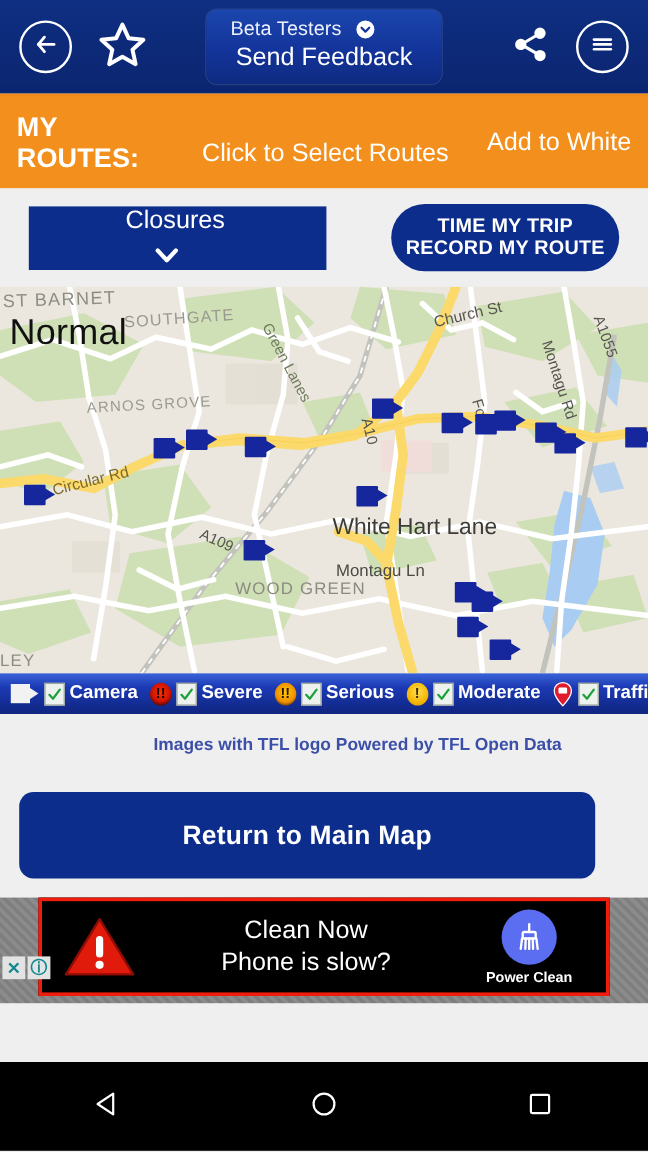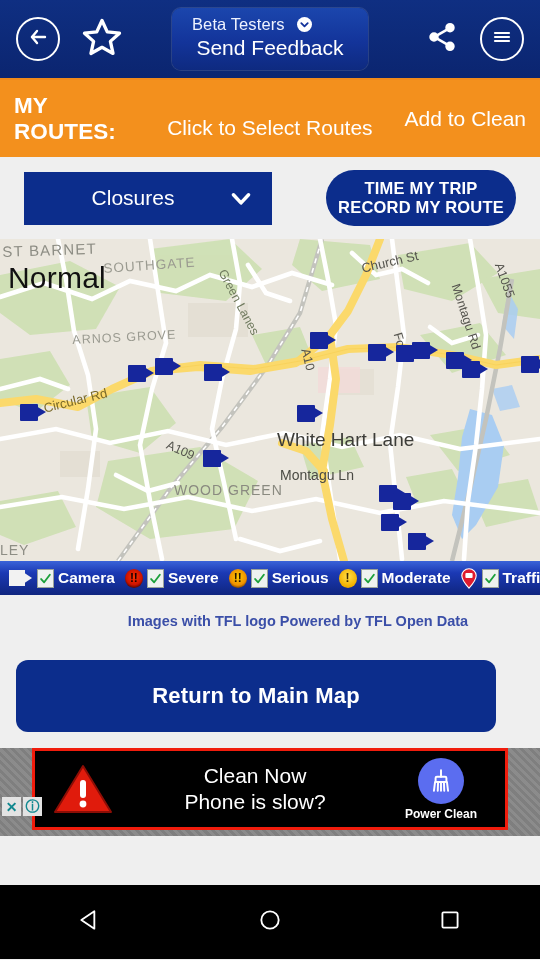--- a/index.html
+++ b/index.html
@@ -77,20 +77,21 @@
   .controls {
     height: 82px; width: 540px; background: #efefef;
     display: flex; align-items: center; padding: 0 24px;
   }
   .dropdown {
     width: 248px; height: 53px;
     background: #0c2d8c;
     display: flex; align-items: center; justify-content: space-between;
     padding: 0 18px 0 0;
     color: #fff;
+    flex-direction: column;
   }
   .dd-label { flex: 1; text-align: center; font-size: 21px; padding-left: 14px; }
   .dd-chev { width: 26px; height: 26px; display: flex; align-items: center; justify-content: center; }
   .timetrip {
     margin-left: auto;
     width: 190px; height: 56px; border-radius: 28px;
     background: #0c2d8c; color: #fff;
     display: flex; flex-direction: column;
     align-items: center; justify-content: center;
     text-align: center; line-height: 1.15;
@@ -280,21 +281,21 @@
             <line x1="5" y1="16" x2="19" y2="16"></line>
           </svg>
         </span>
       </div>
     </div>
   </div>
 
   <div class="routesbar">
     <span class="routes-title">MY ROUTES:</span>
     <span class="routes-link">Click to Select Routes</span>
-    <span class="routes-link2">Add to Clean</span>
+    <span class="routes-link2">Add to White</span>
   </div>
 
   <div class="controls">
     <div class="dropdown">
       <span class="dd-label">Closures</span>
       <span class="dd-chev">
         <svg width="26" height="26" viewBox="0 0 24 24" fill="none" stroke="#fff" stroke-width="3.2" stroke-linecap="round" stroke-linejoin="round">
           <polyline points="5,9 12,16.5 19,9"></polyline>
         </svg>
       </span>
@@ -387,21 +388,21 @@
         <div class="maplabel" style="left: 228px; top: 28px; font-size: 12.5px; color: rgb(111, 122, 94); letter-spacing: 0px; font-weight: normal; transform: rotate(62deg); transform-origin: left top;">Green Lanes</div>
         <div class="maplabel" style="left: 360px; top: 22px; font-size: 13px; color: rgb(85, 84, 78); letter-spacing: 0px; font-weight: normal; transform: rotate(-13deg); transform-origin: left top;">Church St</div>
         <div class="maplabel" style="left: 462px; top: 43px; font-size: 12.5px; color: rgb(85, 84, 78); letter-spacing: 0px; font-weight: normal; transform: rotate(72deg); transform-origin: left top;">Montagu Rd</div>
         <div class="maplabel" style="left: 505px; top: 22px; font-size: 12.5px; color: rgb(85, 84, 78); letter-spacing: 0px; font-weight: normal; transform: rotate(70deg); transform-origin: left top;">A1055</div>
         <div class="maplabel" style="left: 404px; top: 92px; font-size: 12.5px; color: rgb(85, 84, 78); letter-spacing: 0px; font-weight: normal; transform: rotate(74deg); transform-origin: left top;">Fo</div>
         <div class="maplabel" style="left: 312px; top: 108px; font-size: 12.5px; color: rgb(85, 84, 78); letter-spacing: 0px; font-weight: normal; transform: rotate(76deg); transform-origin: left top;">A10</div>
         <div class="maplabel" style="left: 42px; top: 162px; font-size: 13px; color: rgb(122, 106, 42); letter-spacing: 0px; font-weight: normal; transform: rotate(-14deg); transform-origin: left top;">Circular Rd</div>
         <div class="maplabel" style="left: 170px; top: 199px; font-size: 12.5px; color: rgb(85, 84, 78); letter-spacing: 0px; font-weight: normal; transform: rotate(24deg); transform-origin: left top;">A109</div>
         <div class="maplabel" style="left: 277px; top: 190px; font-size: 19px; color: rgb(60, 60, 56); letter-spacing: 0px; font-weight: normal; transform: rotate(0deg); transform-origin: left top;">White Hart Lane</div>
         <div class="maplabel" style="left: 280px; top: 228px; font-size: 14px; color: rgb(74, 74, 68); letter-spacing: 0px; font-weight: normal; transform: rotate(0deg); transform-origin: left top;">Montagu Ln</div>
-        <div class="maplabel" style="left: 174px; top: 243px; font-size: 14px; color: rgb(138, 138, 128); letter-spacing: 1px; font-weight: normal; transform: rotate(0deg); transform-origin: left top;">WOOD GREEN</div>
+        <div class="maplabel" style="left: 196px; top: 243px; font-size: 14px; color: rgb(138, 138, 128); letter-spacing: 1px; font-weight: normal; transform: rotate(0deg); transform-origin: left top;">WOOD GREEN</div>
         <div class="maplabel" style="left: 0px; top: 303px; font-size: 14px; color: rgb(141, 141, 132); letter-spacing: 1px; font-weight: normal; transform: rotate(0deg); transform-origin: left top;">LEY</div>
       </div>
     <div id="map-markers">
         <div class="cam" style="left: 20px; top: 165px;">
           <span class="body"></span>
           <span class="lens"></span>
         </div>
         <div class="cam" style="left: 128px; top: 126px;">
           <span class="body"></span>
           <span class="lens"></span>

